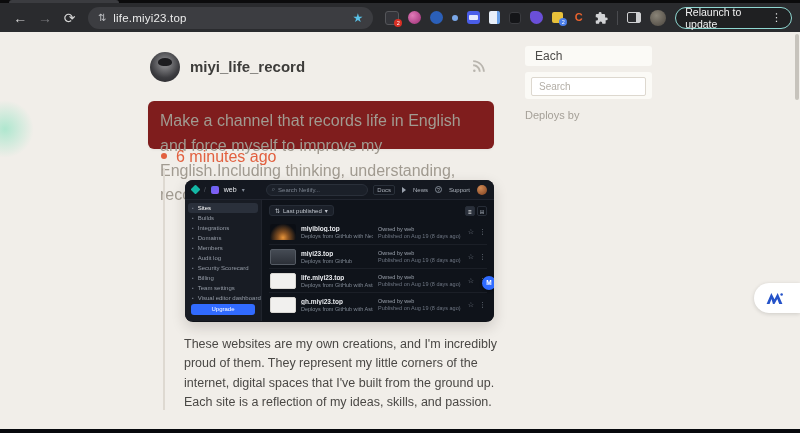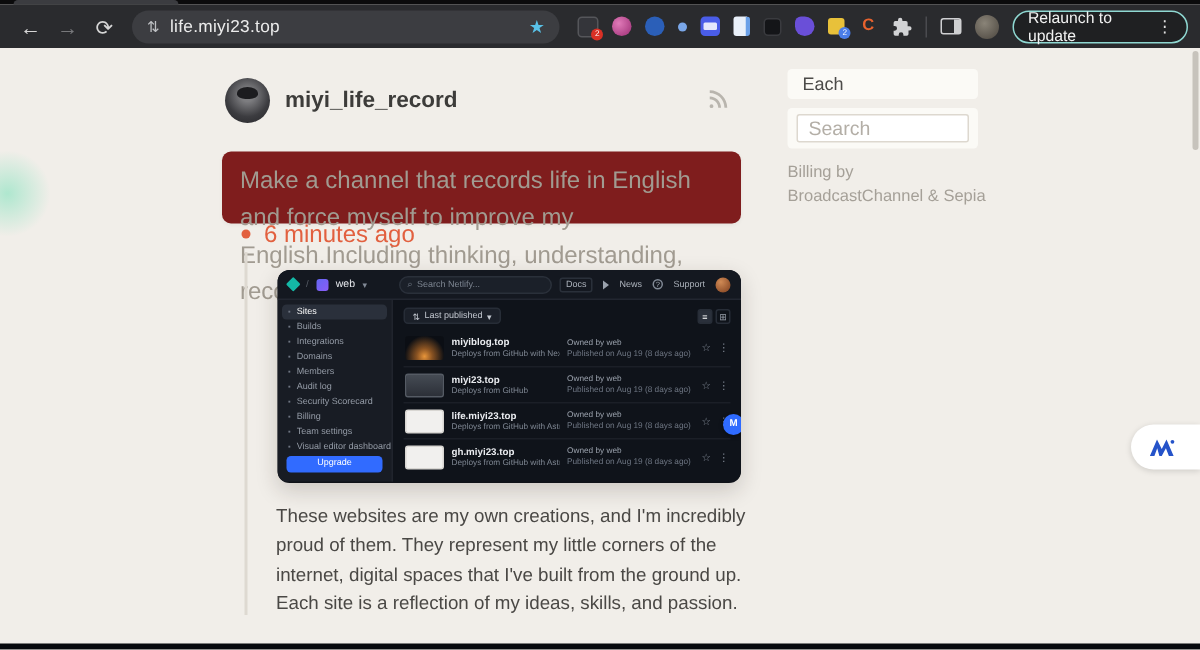--- a/index.html
+++ b/index.html
@@ -66,21 +66,21 @@
   .post-time { position:absolute; left:176px; top:116px; font-size:16px; color:#e2603f; }
   .timeline { position:absolute; left:163px; top:136px; width:1.5px; height:261px; background:#ded9d1; }
 
   .post-body { position:absolute; left:184px; top:303px; width:328px; font-size:12.5px; line-height:1.55; color:#4a4845; }
 
   
   .home-box { position:absolute; left:525px; top:14px; width:127px; height:20px; background:#fbfaf6; border-radius:3px;
               font-size:12px; color:#4c4b49; line-height:20px; padding-left:10px; cursor:pointer; }
   .search-wrap { position:absolute; left:525px; top:40px; width:127px; height:27px; background:#fbfaf6; border-radius:3px; padding:4px 6px; }
   .search-input { width:100%; height:19px; border:1px solid #ddd8cf; border-radius:2px; background:#fff;
-                  font-family:"Liberation Sans",sans-serif; font-size:13px; color:#6b665e; padding:0 7px; outline:none; }
+                  font-family:"Liberation Sans",sans-serif; font-size:10px; color:#6b665e; padding:0 7px; outline:none; }
   .search-input::placeholder { color:#b3aea6; }
   .powered { position:absolute; left:525px; top:76px; font-size:11px; line-height:1.45; color:#a5a098; }
 
   .float-widget { position:absolute; right:0; top:251px; width:46px; height:30px; background:#fff;
                   border-radius:16px 0 0 16px; box-shadow:0 1px 4px rgba(0,0,0,.15);
                   display:flex; align-items:center; padding-left:11px; cursor:pointer; }
 
   .bottom-bar { position:absolute; bottom:0; left:0; width:800px; height:4px; background:#07090d; }
 
   
@@ -345,22 +345,21 @@
       </div>
     </div>
 
     <div class="post-body">These websites are my own creations, and I'm incredibly proud of them. They represent my little corners of the internet, digital spaces that I've built from the ground up. Each site is a reflection of my ideas, skills, and passion. They're more than just web pages; they're my personal havens in the vast online world. When I look at them, I see the hours of work, the</div>
 
     <div class="home-box">Each</div>
     <div class="search-wrap">
       <input class="search-input" type="text" placeholder="Search" style="">
     </div>
     <div class="powered">
-      <div>Billing by</div>
-      <div>BroadcastChannel &amp; Sepia</div>
+      <div>Deploys by</div>
     </div>
 
     <div class="float-widget">
       <svg width="19" height="15" viewBox="0 0 24 18">
         <path fill="#2553c9" d="M2 16 L8 2 L12 10 L16 2 L22 16 L18 16 L15.5 9.5 L12 16 L10 16 L8.2 9.5 L5.8 16 Z"></path>
         <circle fill="#2553c9" cx="21" cy="4" r="1.6"></circle>
       </svg>
     </div>
   </div>
 

